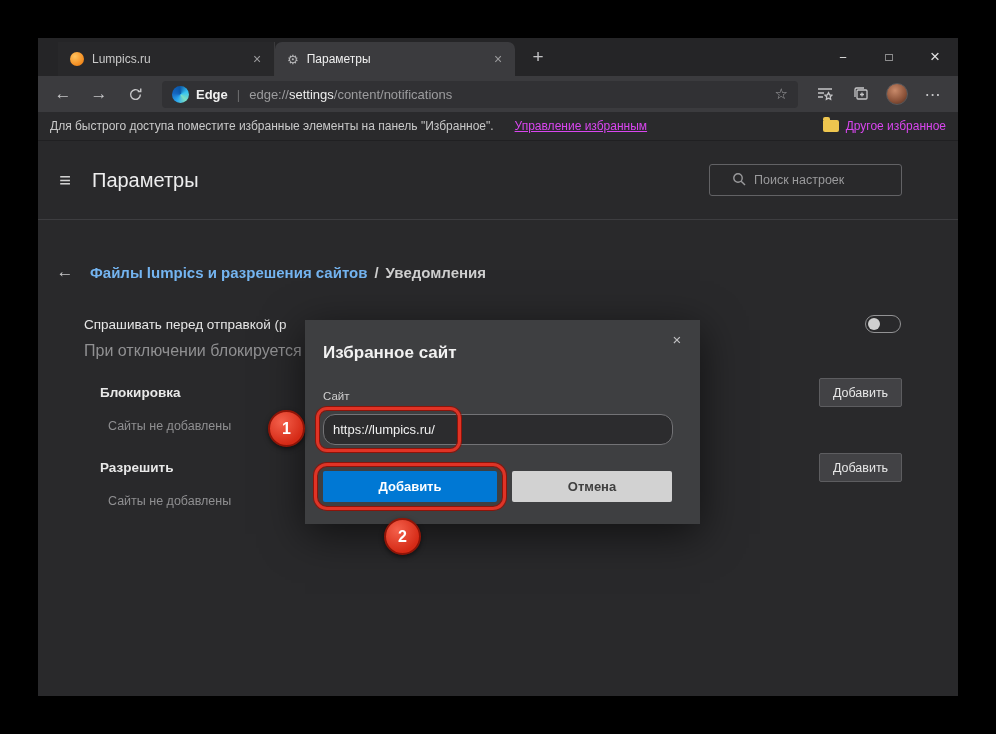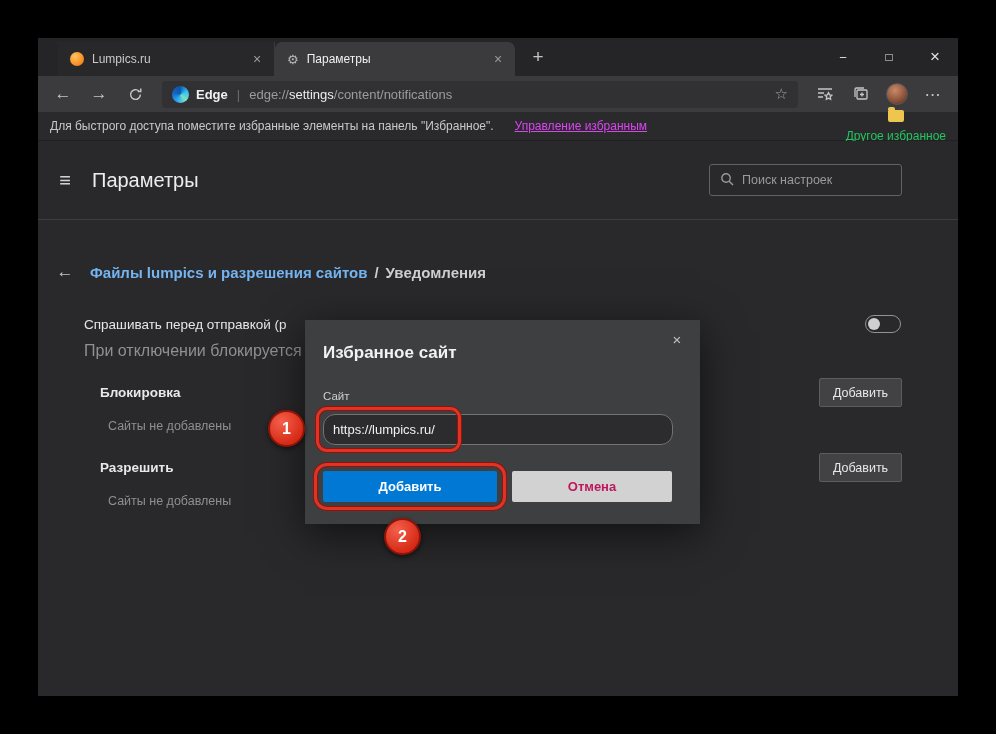--- a/index.html
+++ b/index.html
@@ -67,32 +67,32 @@
     background: radial-gradient(circle at 40% 32%, #c98a6a, #8a5138 60%, #4a2a1c); }
   .more-btn { color: #c6c6c8; font-size: 16px; letter-spacing: 1px; }
 
   
   .noticebar {
     height: 29px; background: #2a2a2c; border-bottom: 1px solid #202022;
     display: flex; align-items: center; padding: 0 12px; gap: 21px;
     font-size: 12px; color: #c9c9c9; flex: 0 0 auto; white-space: nowrap;
   }
   .manage-link { color: #d946ef; text-decoration: underline; }
-  .other-fav { margin-left: auto; display: flex; align-items: center; gap: 7px; color: #22c55e; flex-direction: column; }
+  .other-fav { margin-left: auto; display: flex; align-items: center; gap: 7px; color: #d946ef; }
   .folder { width: 16px; height: 12px; background: #eec64f; border-radius: 1px 2px 2px 2px; position: relative; }
   .folder::before { content: ""; position: absolute; top: -3px; left: 0; width: 7px; height: 3px;
     background: #eec64f; border-radius: 2px 2px 0 0; }
 
   
   .page { flex: 1; background: #29292b; position: relative; font-size: 13px; }
   .page-header { height: 78px; display: flex; align-items: center; padding: 0 56px 0 14px; gap: 10px; }
   .menu-icon { font-size: 20px; color: #d2d2d2; width: 26px; text-align: center; }
   .page-title { font-size: 20px; color: #ededee; font-weight: 400; margin-left: 4px; }
   .search-box { margin-left: auto; width: 193px; height: 32px; border: 1px solid #626265;
-    border-radius: 3px; display: flex; align-items: center; padding: 0 10px; gap: 8px; background: transparent; }
+    border-radius: 3px; display: flex; align-items: center; padding: 0 22px; gap: 8px; background: transparent; }
   .search-box input { background: transparent; border: none; outline: none; color: #e0e0e0;
     font-size: 12.5px; width: 100%; font-family: inherit; }
   .search-box input::placeholder { color: #9a9a9c; }
   .header-divider { height: 1px; background: #3d3d40; }
 
   .breadcrumb-row { display: flex; align-items: center; margin-top: 42px; padding: 0 56px 0 14px; gap: 8px; }
   .bc-back { width: 26px; text-align: center; color: #c6c6c8; font-size: 17px; }
   .bc-text { font-size: 15px; font-weight: 600; margin-left: 4px; }
   .bc-section { color: #74b4f0; }
   .bc-sep { color: #cfcfcf; margin: 0 7px; }
@@ -126,21 +126,21 @@
     width: 20px; height: 20px; display: flex; align-items: center; justify-content: center; }
   .dialog-title { position: absolute; top: 23px; left: 18px; font-size: 17px; font-weight: 700; color: #f2f2f2; }
   .dialog-label { position: absolute; top: 70px; left: 18px; font-size: 11.5px; color: #cfcfcf; }
   .dialog-input { position: absolute; top: 94px; left: 18px; width: 350px; height: 31px;
     background: #2c2c2e; border: 1px solid #737376; border-radius: 12px; color: #f0f0f0;
     font-size: 13px; padding: 0 9px; font-family: inherit; outline: none; }
   .dialog-btn { position: absolute; top: 151px; height: 31px; border: none; border-radius: 2px;
     font-size: 13px; font-weight: 600; font-family: inherit;
     display: flex; align-items: center; justify-content: center; }
   .dialog-btn.primary { left: 18px; width: 174px; background: #0078d4; color: #fff; }
-  .dialog-btn.secondary { left: 207px; width: 160px; background: #d2d2d2; color: #be185d; }
+  .dialog-btn.secondary { left: 207px; width: 160px; background: #d2d2d2; color: #404040; }
 
   
   .ring { position: absolute; border: 3px solid #e03325; z-index: 6;
     box-shadow: 0 0 0 1px #8d140a, inset 0 0 0 1px #8d140a; }
   .ring-input  { left: 316px; top: 407px; width: 145px; height: 45px; border-radius: 11px; }
   .ring-button { left: 314px; top: 463px; width: 192px; height: 47px; border-radius: 13px; }
   .step { position: absolute; width: 37px; height: 37px; border-radius: 50%;
     background: radial-gradient(circle at 35% 30%, #f4604b, #d52a16 72%);
     border: 2px solid #8f1407; color: #fff; font-weight: 700; font-size: 16px;
     display: flex; align-items: center; justify-content: center; z-index: 7;

